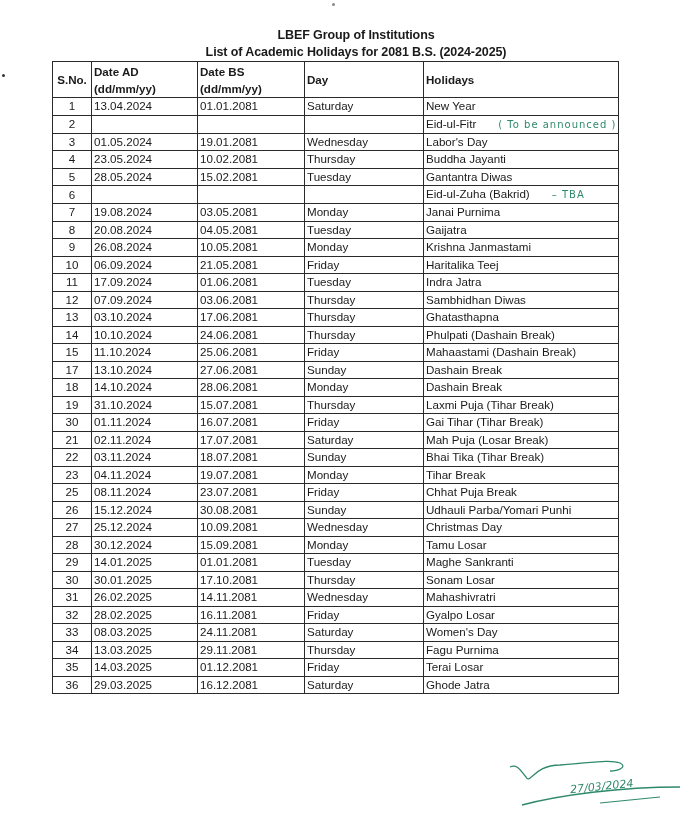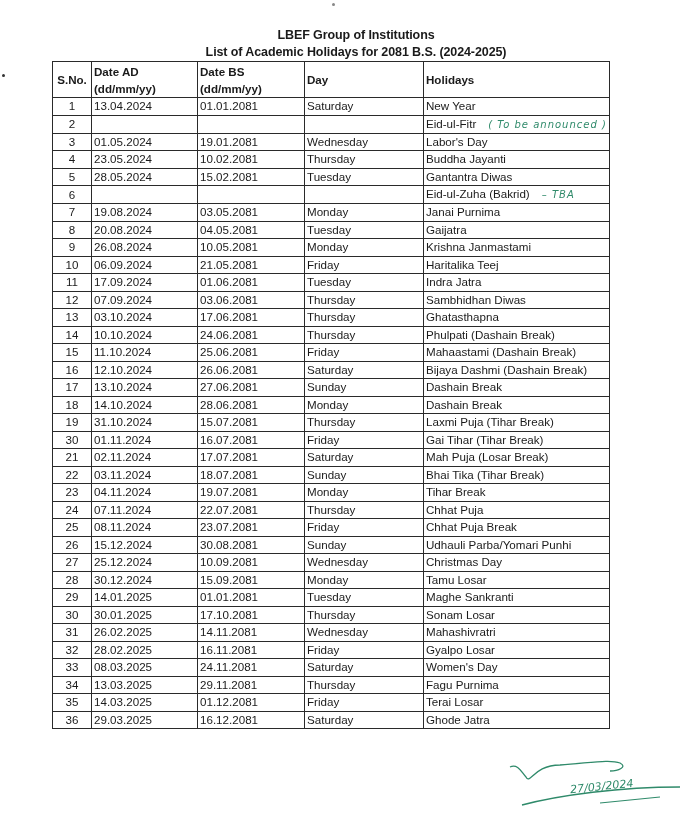--- a/index.html
+++ b/index.html
@@ -24,21 +24,21 @@
     vertical-align:middle;
   }
   table { border:1.5px solid #222; }
   th { font-weight:bold; height:35px; line-height:17px; }
   th.c-day { }
   td.sno, th.sno { text-align:center; }
   col.c1 { width:39px; } col.c2 { width:106px; } col.c3 { width:107px; }
   col.c4 { width:119px; } col.c5 { width:186px; }
   .hand {
     color:#2f8a6a; font-family:"DejaVu Sans", sans-serif; font-size:10px;
-    margin-left:12px; letter-spacing:1px; font-style:italic;
+    margin-left:22px; letter-spacing:1px; 
   }
   .sig { position:absolute; left:500px; top:755px; width:190px; height:55px; }
   .sig-date {
     position:absolute; left:570px; top:780px; color:#2f8a6a; font-size:11px;
     font-family:"DejaVu Sans", sans-serif; font-style:italic; transform:rotate(-6deg);
   }
 </style>
 </head>
 <body>
 
@@ -171,27 +171,20 @@
         <td><span>Phulpati (Dashain Break)</span></td>
       </tr>
       <tr>
         <td class="sno"><span>15</span></td>
         <td><span>11.10.2024</span></td>
         <td><span>25.06.2081</span></td>
         <td><span>Friday</span></td>
         <td><span>Mahaastami (Dashain Break)</span></td>
       </tr>
       <tr>
-        <td class="sno"><span>16</span></td>
-        <td><span>12.10.2024</span></td>
-        <td><span>26.06.2081</span></td>
-        <td><span>Saturday</span></td>
-        <td><span>Bijaya Dashmi (Dashain Break)</span></td>
-      </tr>
-      <tr>
         <td class="sno"><span>17</span></td>
         <td><span>13.10.2024</span></td>
         <td><span>27.06.2081</span></td>
         <td><span>Sunday</span></td>
         <td><span>Dashain Break</span></td>
       </tr>
       <tr>
         <td class="sno"><span>18</span></td>
         <td><span>14.10.2024</span></td>
         <td><span>28.06.2081</span></td>
@@ -225,27 +218,20 @@
         <td><span>18.07.2081</span></td>
         <td><span>Sunday</span></td>
         <td><span>Bhai Tika (Tihar Break)</span></td>
       </tr>
       <tr>
         <td class="sno"><span>23</span></td>
         <td><span>04.11.2024</span></td>
         <td><span>19.07.2081</span></td>
         <td><span>Monday</span></td>
         <td><span>Tihar Break</span></td>
-      </tr>
-      <tr>
-        <td class="sno"><span>24</span></td>
-        <td><span>07.11.2024</span></td>
-        <td><span>22.07.2081</span></td>
-        <td><span>Thursday</span></td>
-        <td><span>Chhat Puja</span></td>
       </tr>
       <tr>
         <td class="sno"><span>25</span></td>
         <td><span>08.11.2024</span></td>
         <td><span>23.07.2081</span></td>
         <td><span>Friday</span></td>
         <td><span>Chhat Puja Break</span></td>
       </tr>
       <tr>
         <td class="sno"><span>26</span></td>

